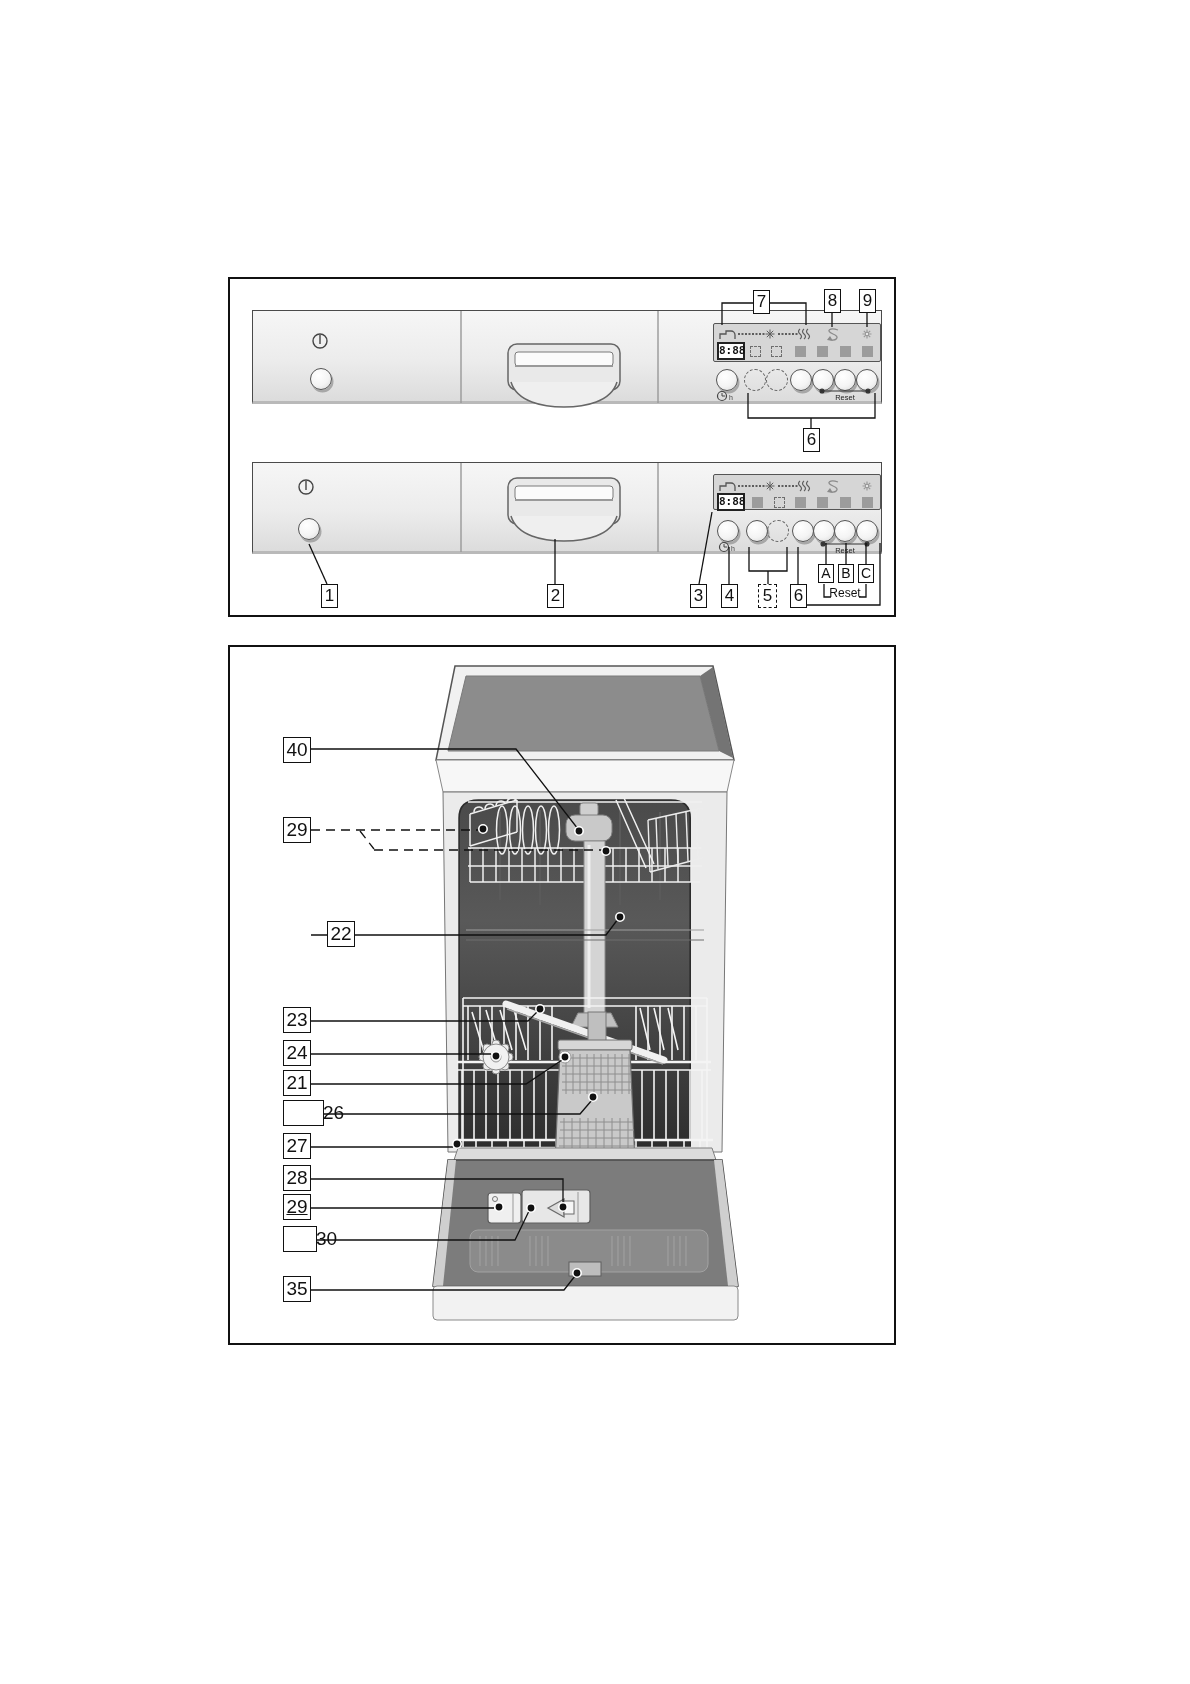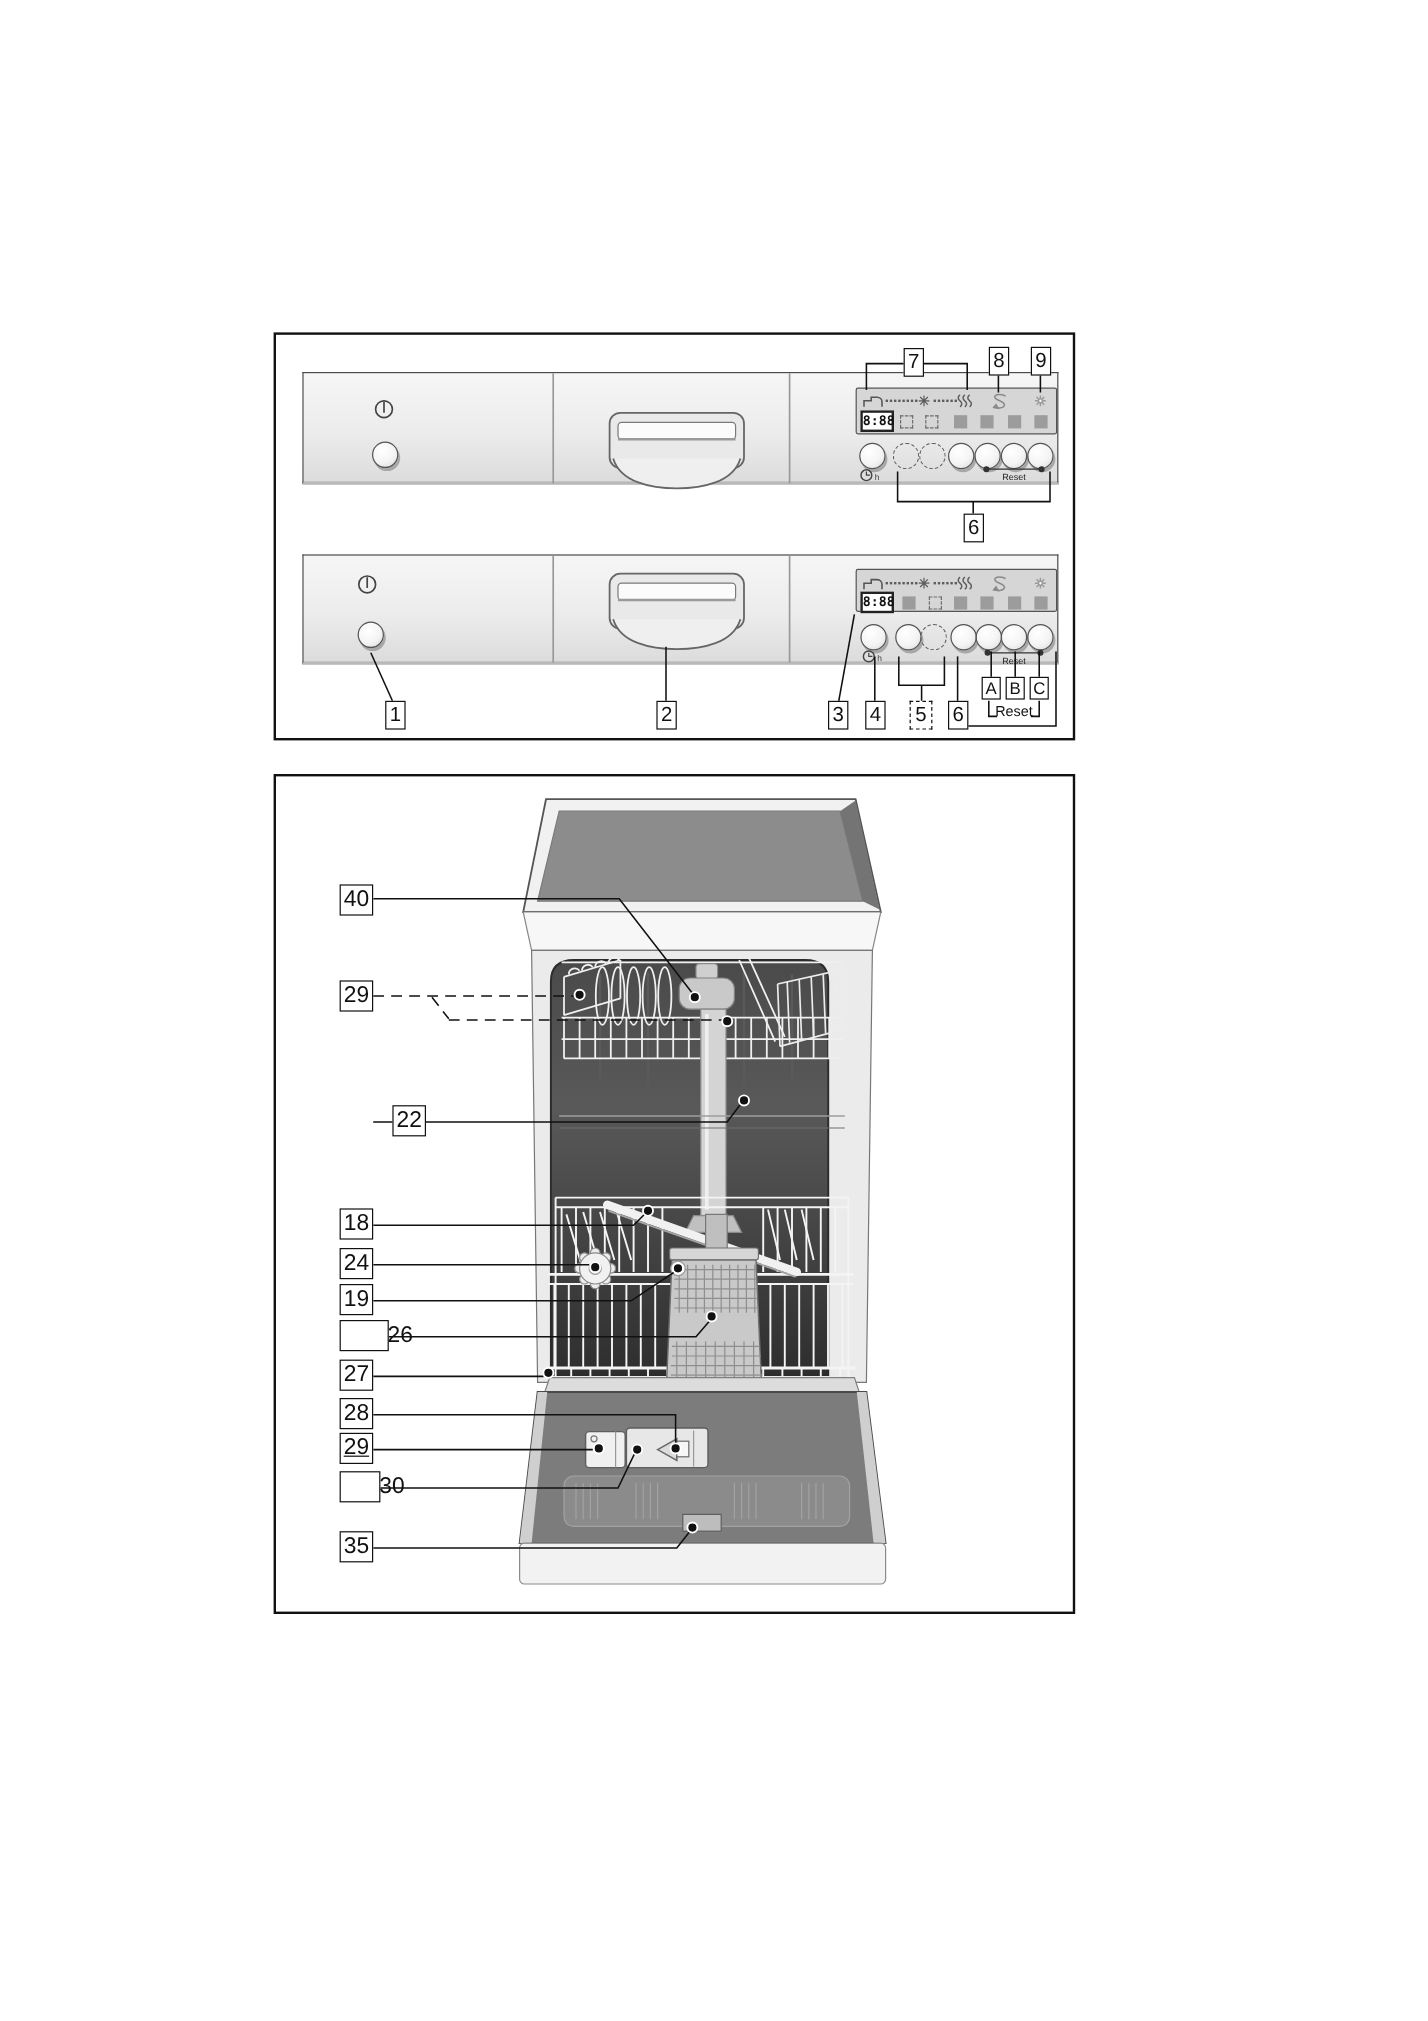--- a/index.html
+++ b/index.html
@@ -352,23 +352,23 @@
         <circle cx="563" cy="1207" r="4.2"></circle>
           <circle cx="499" cy="1207" r="4.2"></circle>
           <circle cx="531" cy="1208" r="4.2"></circle>
         <circle cx="577" cy="1273" r="4.2"></circle>
       </g>
     </svg>
 
     <div class="co big" style="left:53px;top:90px;">40</div>
     <div class="co big" style="left:53px;top:170px;">29</div>
     <div class="co big" style="left:53px;top:274px;margin-left:44px;">22</div>
-    <div class="co big" style="left:53px;top:360px;">18</div>
+    <div class="co big" style="left:53px;top:360px;">23</div>
     <div class="co big" style="left:53px;top:393px;">24</div>
-    <div class="co big" style="left:53px;top:423px;">19</div>
+    <div class="co big" style="left:53px;top:423px;">21</div>
     <div class="co big" style="left:53px;top:453px;padding-left:39px;">26</div>
     <div class="co big" style="left:53px;top:486px;">27</div>
     <div class="co big" style="left:53px;top:518px;">28</div>
     <div class="co big" style="left:53px;top:547px;text-decoration:underline;">29</div>
     <div class="co big" style="left:53px;top:579px;padding-left:32px;">30</div>
     <div class="co big" style="left:53px;top:629px;">35</div>
   </div>
 
 </div>
 

